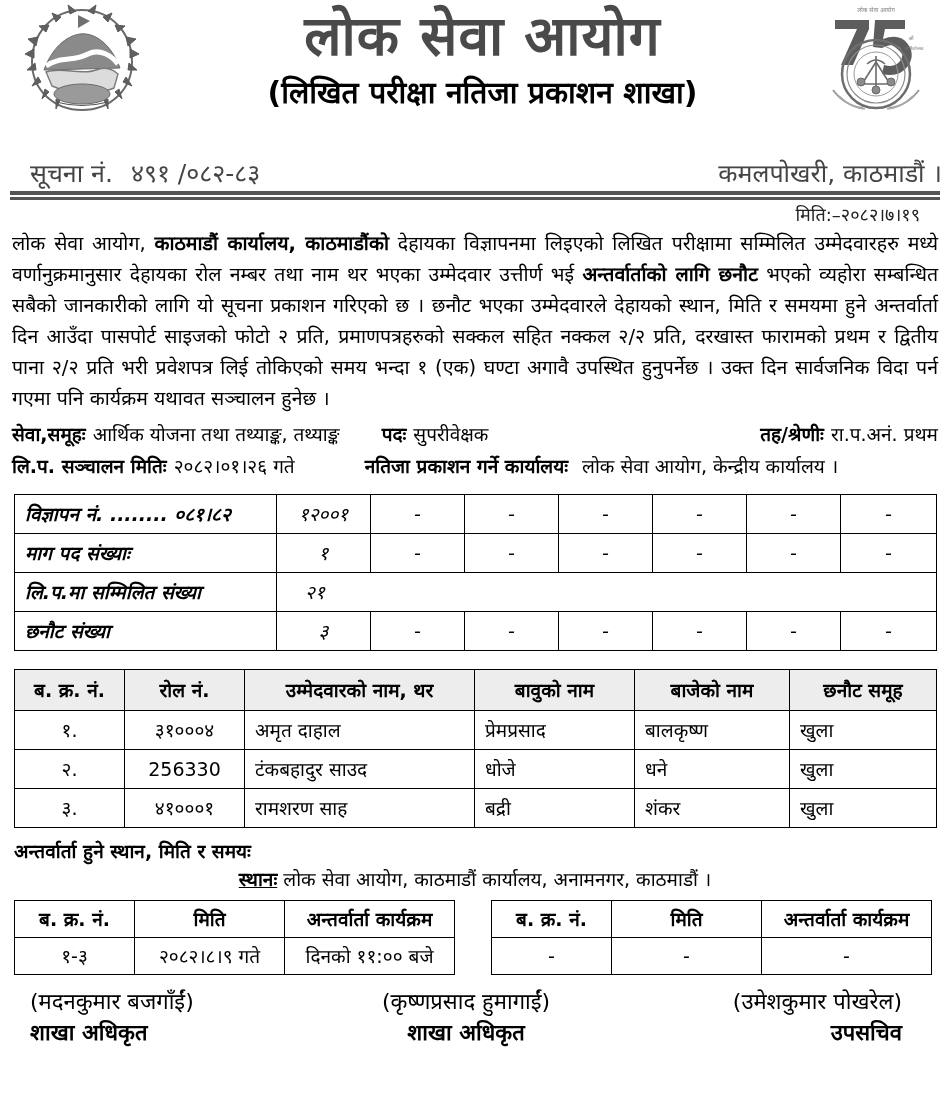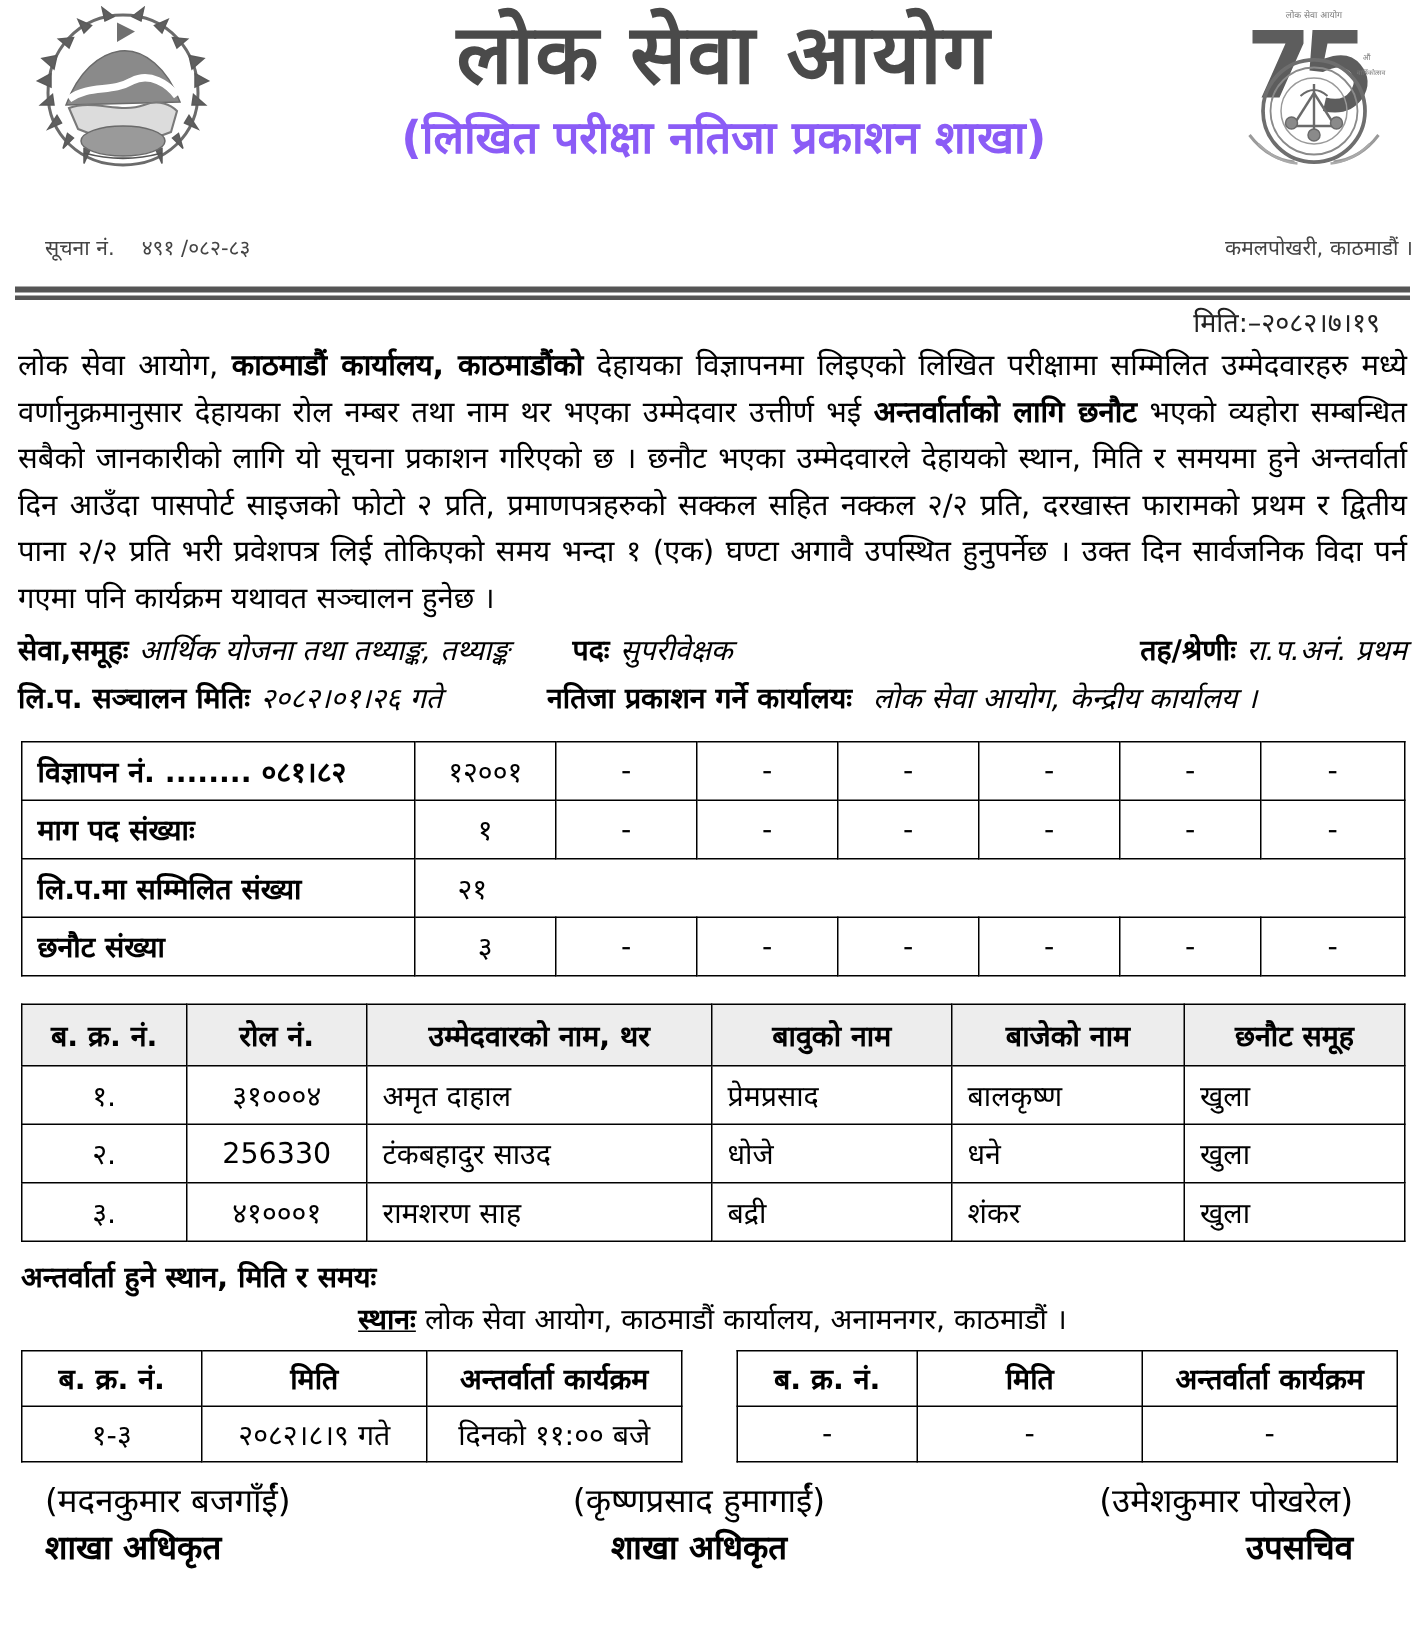--- a/index.html
+++ b/index.html
@@ -52,32 +52,32 @@
     font-size: 55px;
     font-weight: bold;
     line-height: 1.25;
     color: #4a4a4a;
     letter-spacing: 1px;
     white-space: nowrap;
   }
   .sub-title {
     font-size: 30px;
     font-weight: bold;
-    color: #8b5cf6;
+    color: #000000;
     line-height: 1.2;
     margin-top: 4px;
     white-space: nowrap;
   }
 
   
   .notice-line {
     position: relative;
     height: 34px;
     padding: 0 26px;
-    font-size: 14px;
+    font-size: 25px;
     color: #444444;
   }
   .notice-no {
     position: absolute;
     left: 30px;
     top: 0;
     white-space: nowrap;
   }
   .notice-no .label { margin-right: 18px; }
   .notice-place {
@@ -118,21 +118,21 @@
     padding: 4px 12px 0 12px;
     font-size: 19px;
   }
   .detail-row {
     display: flex;
     align-items: flex-start;
     line-height: 32px;
     white-space: nowrap;
   }
   .detail-row .lbl { font-weight: bold; }
-  .detail-row .val { font-weight: normal; margin-left: 7px; font-style: italic; }
+  .detail-row .val { font-weight: normal; margin-left: 7px; }
   .sp-a { margin-left: 42px; }
   .sp-b { margin-left: 70px; }
   .sp-c { margin-left: 62px; }
   .grow { flex: 1 1 auto; }
 
   
   .tbl {
     border-collapse: collapse;
     table-layout: fixed;
     font-size: 19px;
@@ -141,21 +141,21 @@
     border: 1.6px solid #000;
     padding: 4px 6px;
     text-align: center;
     vertical-align: middle;
     font-weight: normal;
   }
 
   
   .ad-table-wrap { padding: 12px 14px 0 14px; }
   .ad-table { width: 922px; }
-  .ad-table td { height: 30px; }
+  .ad-table td { height: 30px; font-style: italic; }
   .ad-table td.lbl-cell {
     text-align: left;
     font-weight: bold;
     padding-left: 10px;
   }
   .ad-table tr.kisim td { font-weight: bold; }
 
   
   .cand-table-wrap { padding: 18px 14px 0 14px; }
   .cand-table { width: 922px; }

